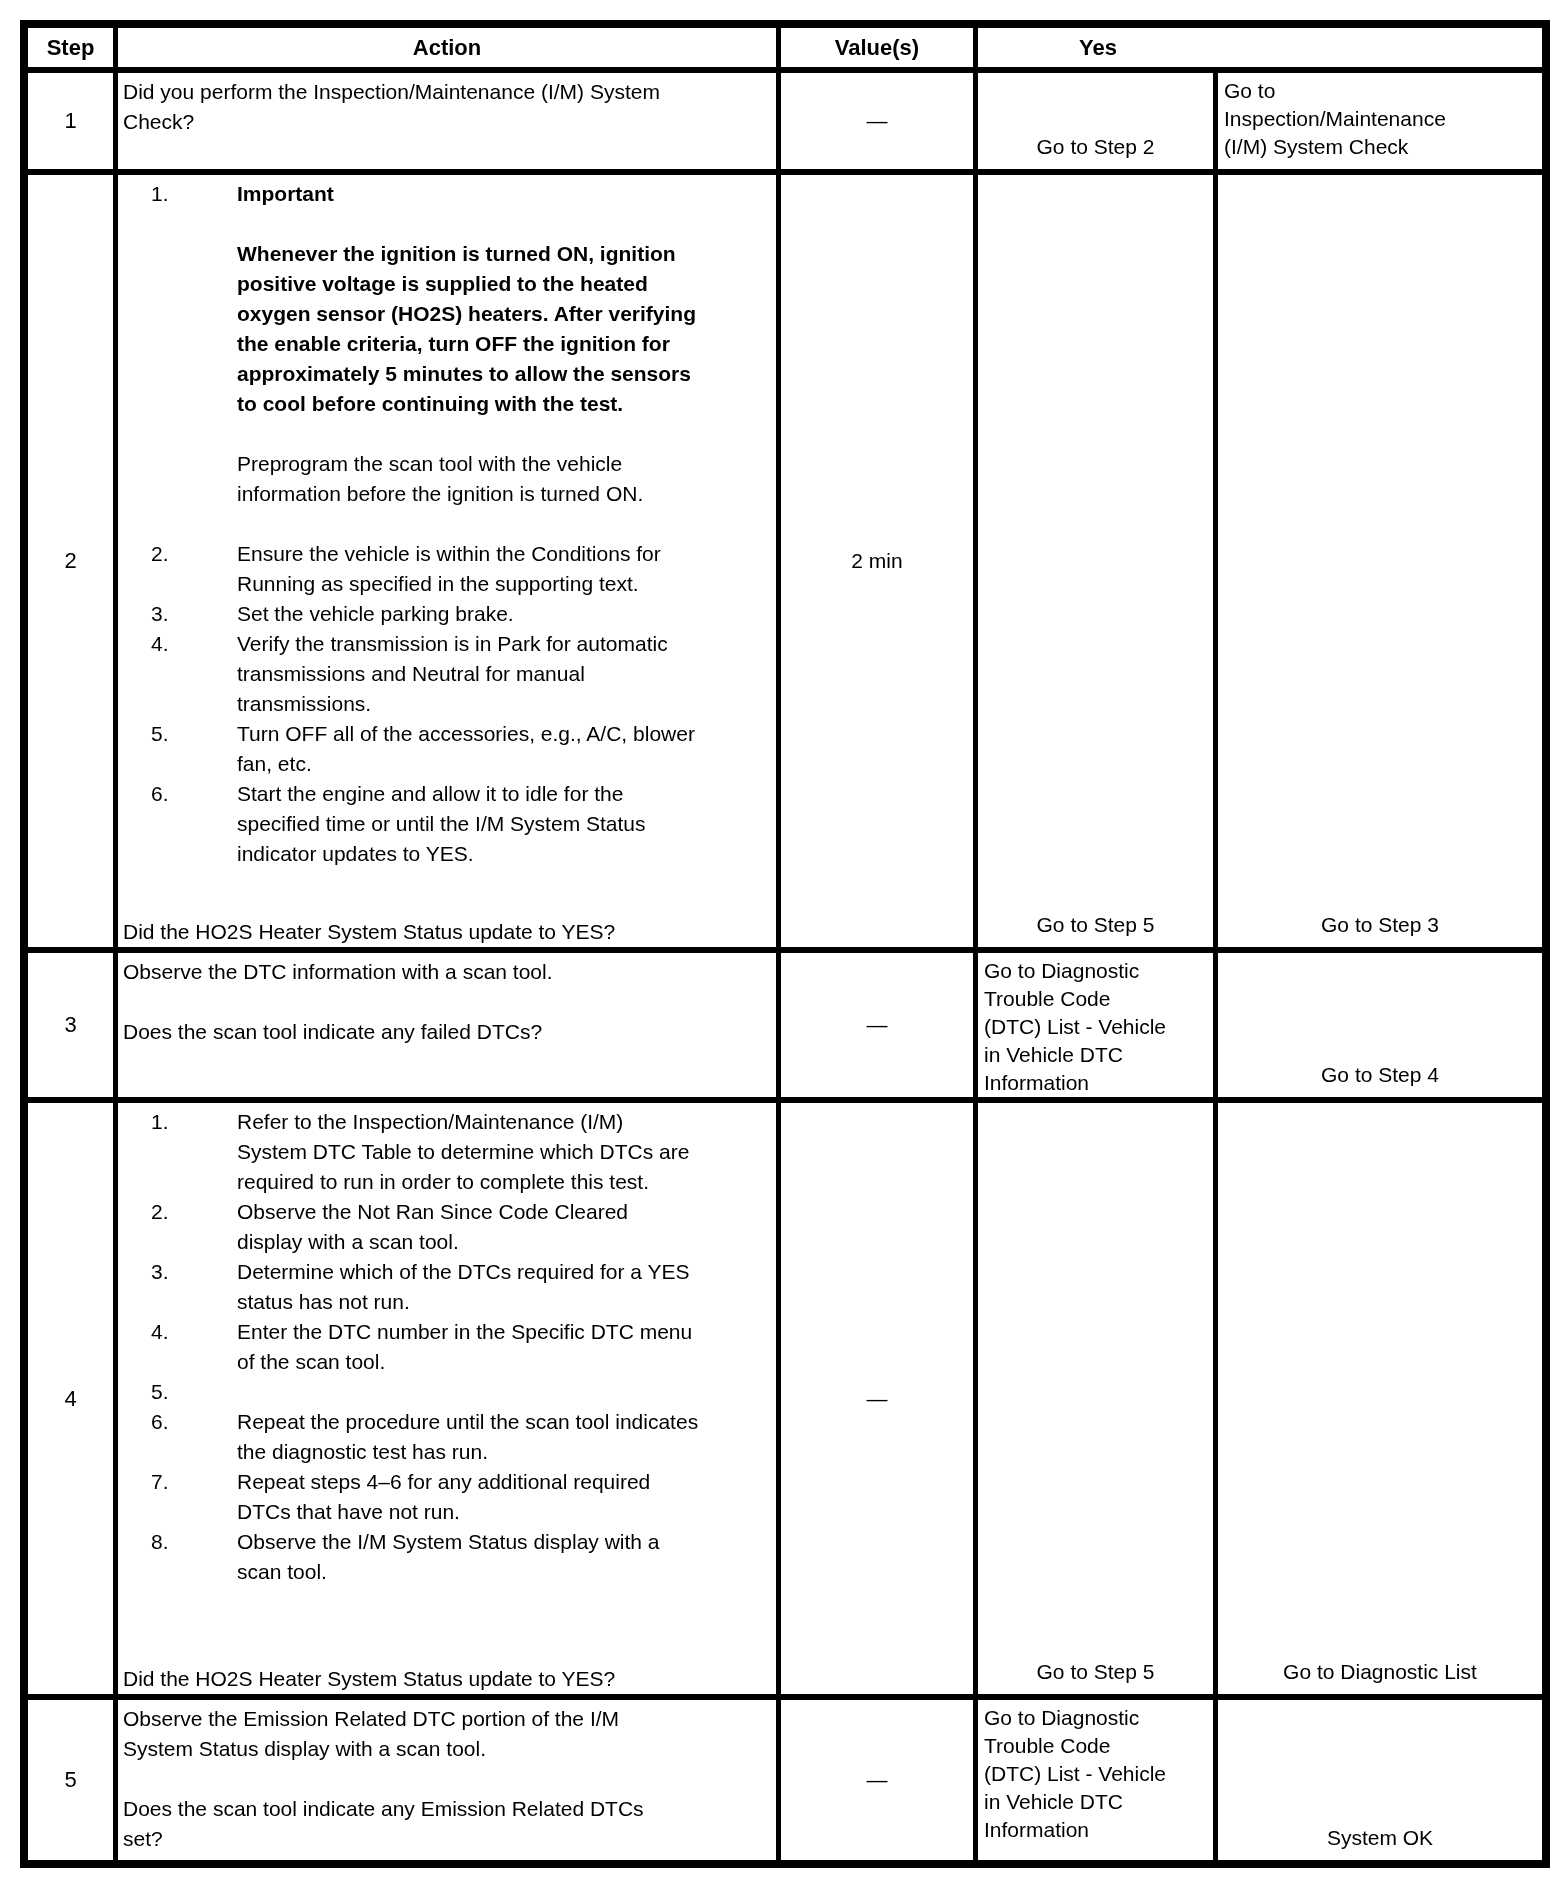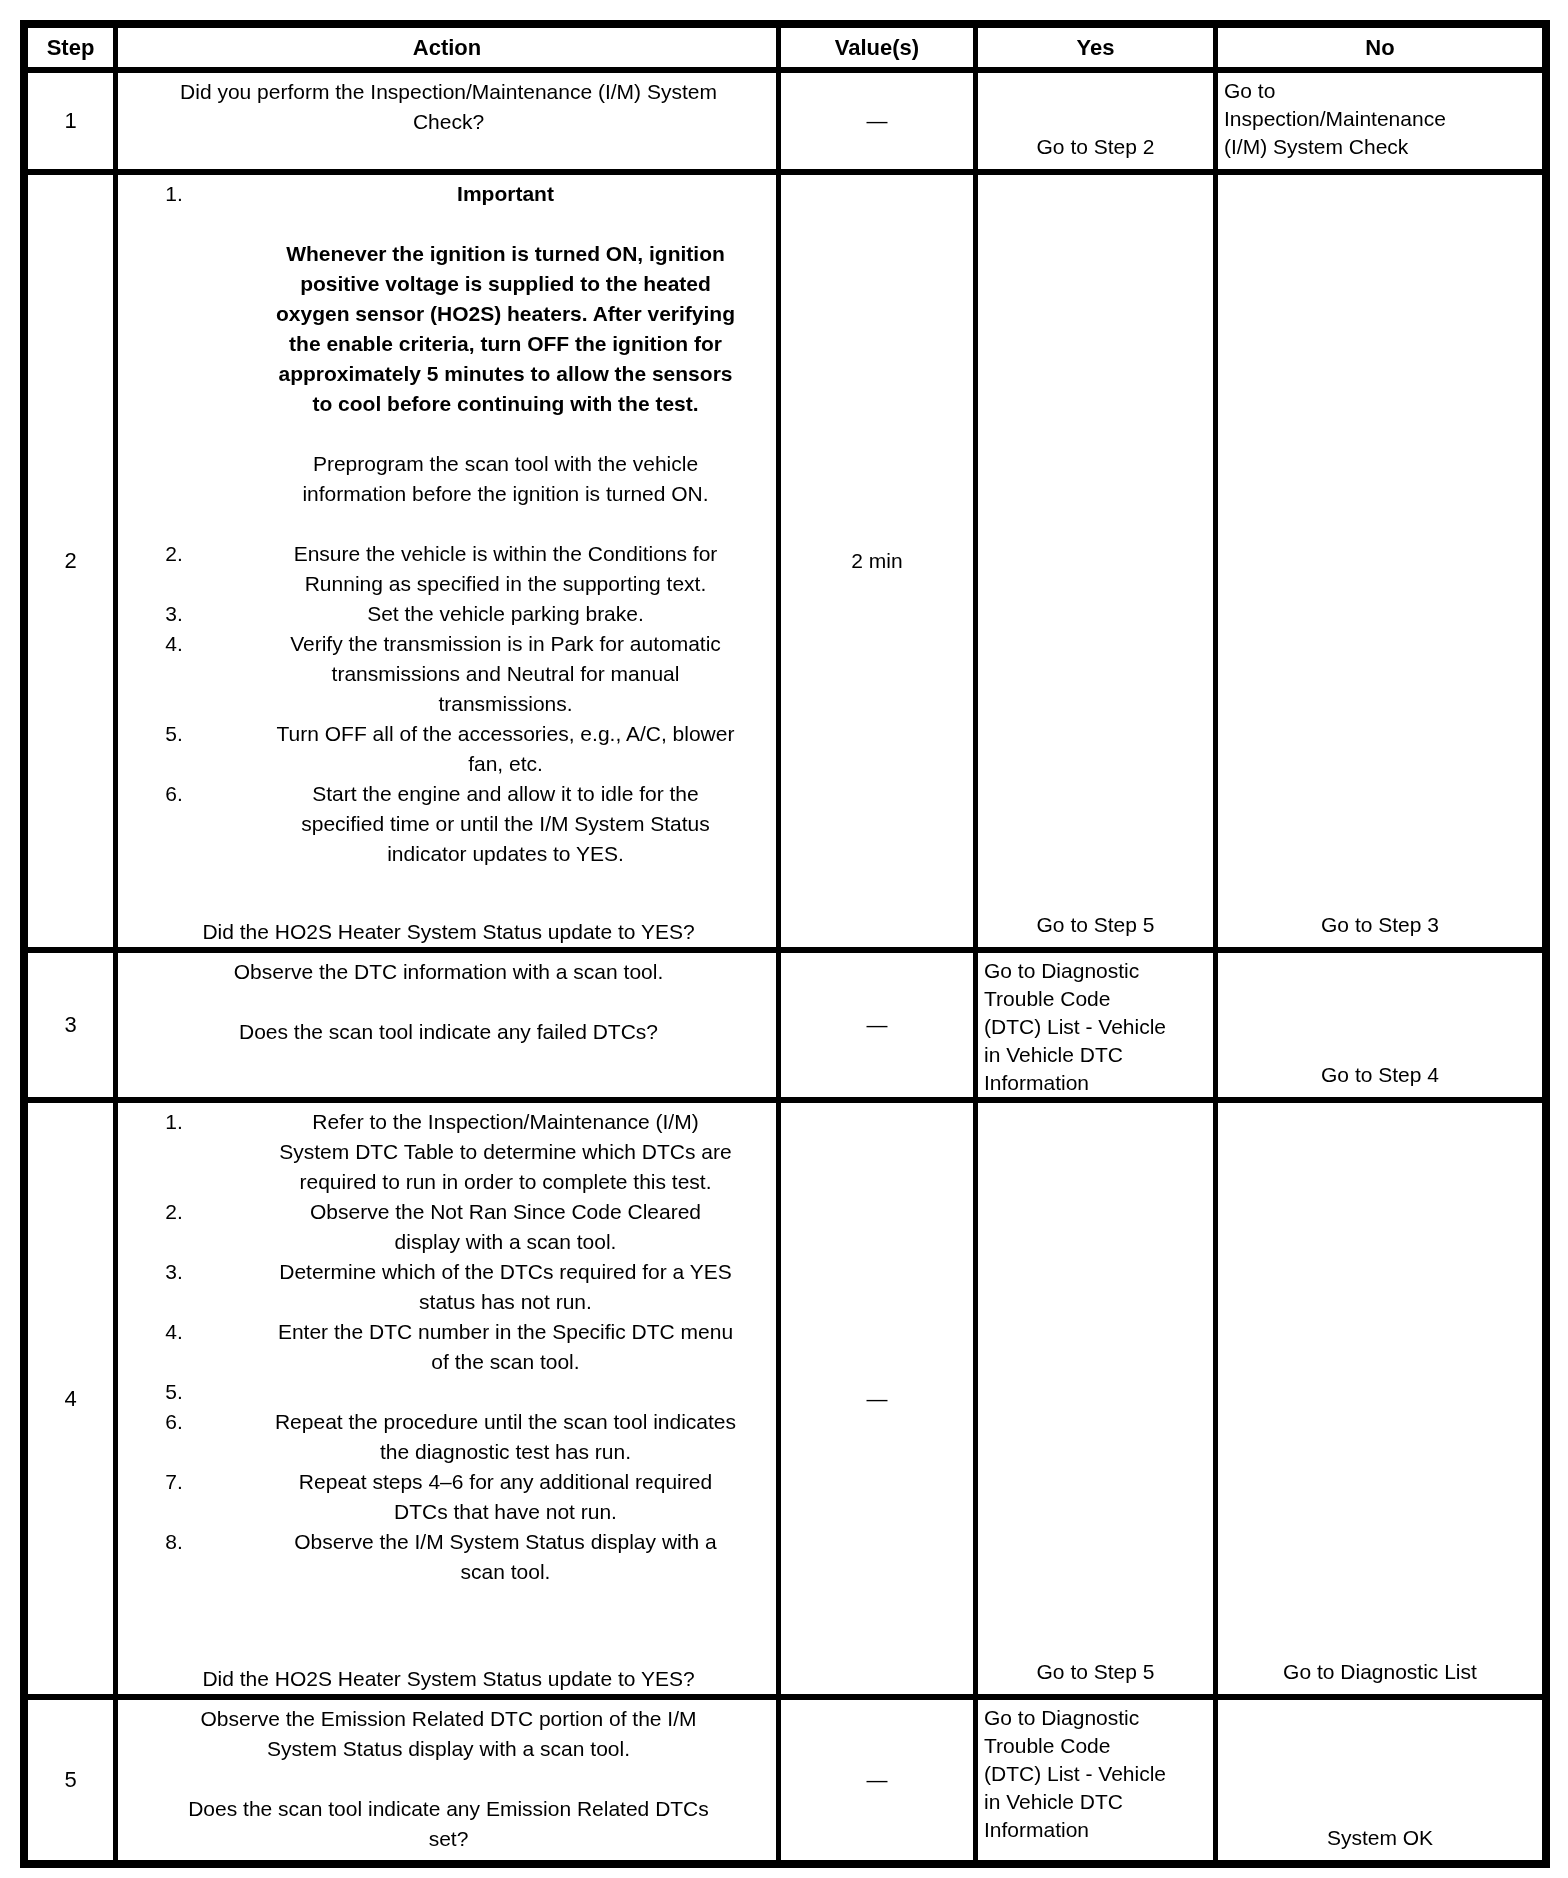--- a/index.html
+++ b/index.html
@@ -18,21 +18,21 @@
     border-bottom:6px solid #000;box-sizing:border-box;
   }
   .trow:last-child{border-bottom:none;}
   .header-row{height:45px;}
   #rows .trow:nth-child(1){height:102px;}
   #rows .trow:nth-child(2){height:778px;}
   #rows .trow:nth-child(3){height:150px;}
   #rows .trow:nth-child(4){height:597px;}
   #rows .trow:nth-child(5){height:160px;}
 
-  .c{border-right:5px solid #000;box-sizing:border-box;overflow:hidden;text-align:center;}
+  .c{border-right:5px solid #000;box-sizing:border-box;overflow:hidden;}
   .c:last-child{border-right:none;}
 
   .hc{
     display:flex;align-items:center;justify-content:center;
     font-weight:bold;font-size:22px;
   }
   .step{
     display:flex;align-items:center;justify-content:center;
     font-size:22px;
   }
@@ -64,21 +64,20 @@
 </style>
 </head>
 <body>
 
 <div class="doc-table">
   <div class="trow header-row">
     <div class="c hc">Step</div>
     <div class="c hc">Action</div>
     <div class="c hc">Value(s)</div>
     <div class="c hc">Yes</div>
-    <div class="c hc">No</div>
   </div>
   <div id="rows">
       <div class="trow">
         <div class="c step">1</div>
         <div class="c action">
           <div class="p">Did you perform the Inspection/Maintenance (I/M) System
 Check?</div>
         </div>
         <div class="c value">—</div>
         <div class="c res bottom-center">Go to Step 2</div>

